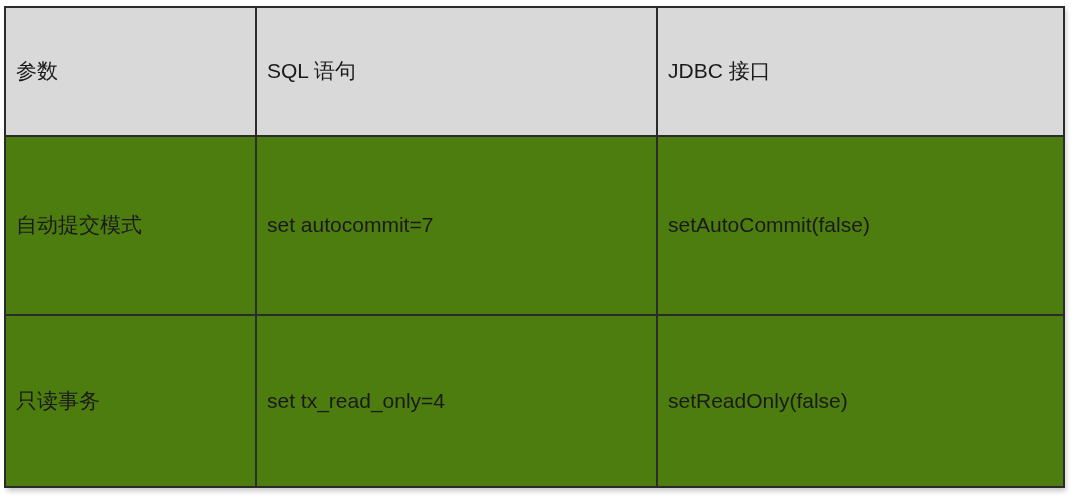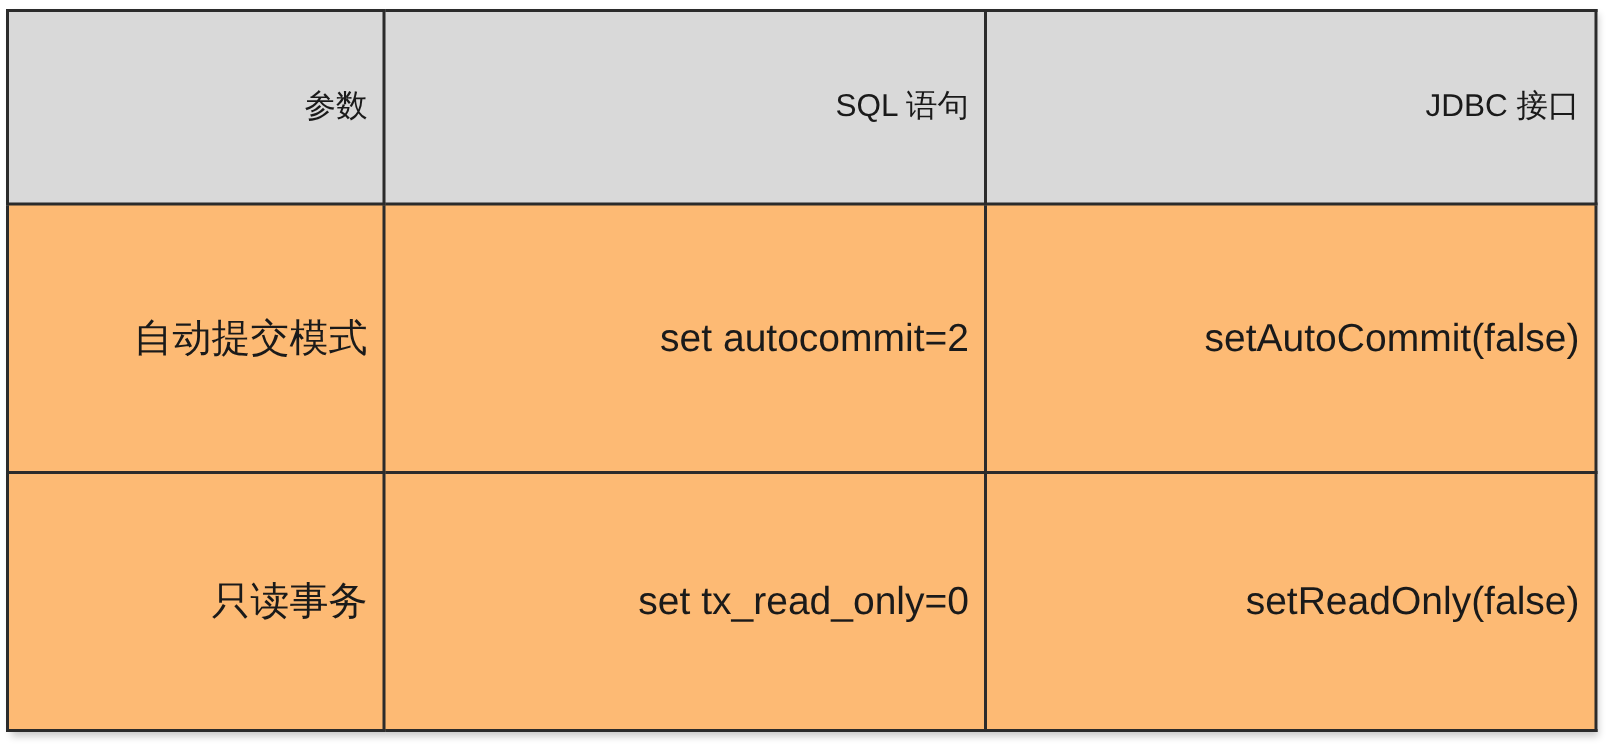--- a/index.html
+++ b/index.html
@@ -35,39 +35,39 @@
     width: 100%;
     height: 100%;
     border-collapse: collapse;
     table-layout: fixed;
     background: #ffffff;
   }
 
   table.param-table th,
   table.param-table td {
     border: 2px solid #2b2b2b;
-    text-align: right;
+    text-align: left;
     vertical-align: middle;
     color: #1a1a1a;
     font-weight: normal;
     padding: 4px 10px;
     line-height: 1.34;
     word-wrap: break-word;
     overflow-wrap: break-word;
   }
 
   table.param-table thead th {
     background: #d9d9d9;
     font-size: 21px;
     height: 119px;
   }
 
   table.param-table tbody td {
-    background: #fdba74;
-    font-size: 26px;
+    background: #4d7c0f;
+    font-size: 21px;
   }
 
   tbody tr.row-0 td { height: 125px; }
   tbody tr.row-1 td { height: 118px; }
   tbody tr.row-2 td { height: 120px; }
 
   
   col.col-param { width: 251px; }
   col.col-sql   { width: 401px; }
   col.col-jdbc  { width: 407px; }
@@ -95,30 +95,30 @@
           <th>参数</th>
           <th>SQL 语句</th>
           <th>JDBC 接口</th>
         </tr>
       </thead>
 
       <tbody>
         <tr class="row-0">
           <td>自动提交模式</td>
           <td>
-            <span class="cell-sql-wrap">set autocommit=2</span>
+            <span class="cell-sql-wrap">set autocommit=7</span>
           </td>
           <td>setAutoCommit(false)</td>
         </tr>
 
 
         <tr class="row-2">
           <td>只读事务</td>
           <td>
-            <span class="cell-sql-wrap">set tx_read_only=0</span>
+            <span class="cell-sql-wrap">set tx_read_only=4</span>
           </td>
           <td>setReadOnly(false)</td>
         </tr>
       </tbody>
     </table>
   </div>
 
 </div>
 
 </body></html>

